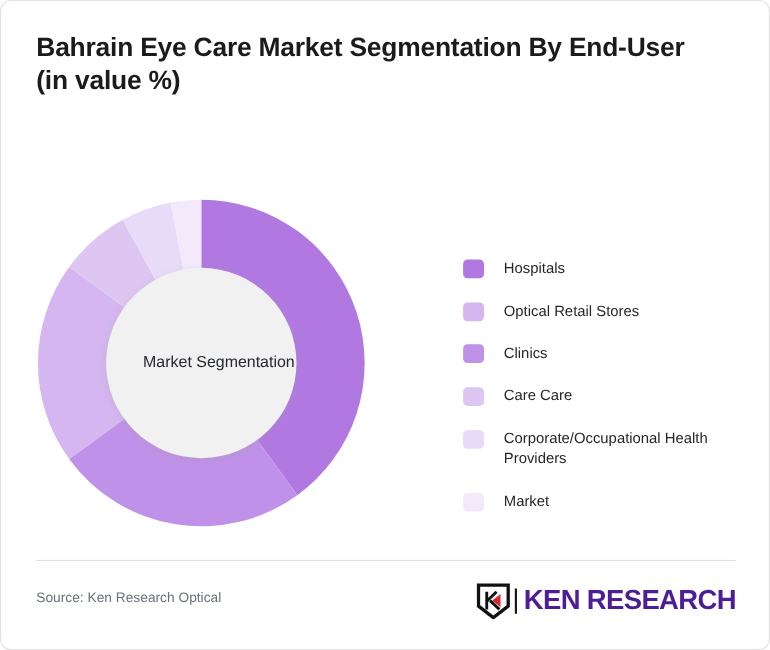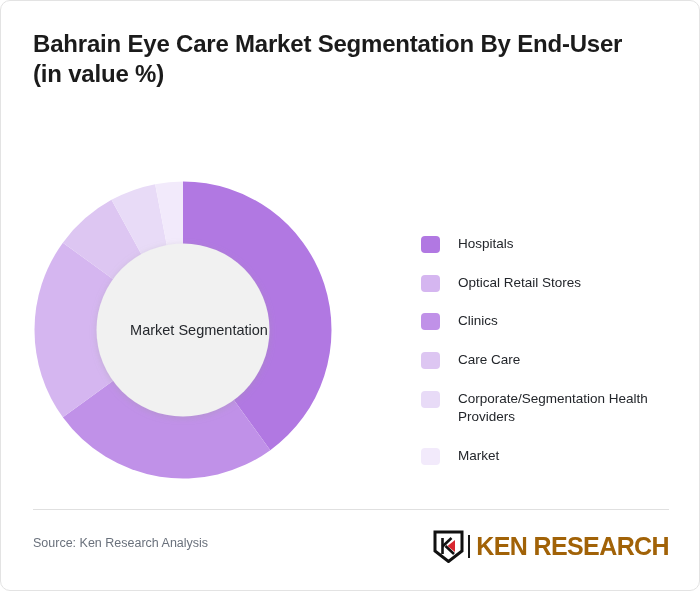--- a/index.html
+++ b/index.html
@@ -148,21 +148,21 @@
     width: 2px;
     height: 23px;
     background: #1a1a1a;
     margin: 0 6px 0 4px;
     flex: 0 0 auto;
   }
   .brand-text {
     font-size: 25px;
     font-weight: bold;
     letter-spacing: -0.6px;
-    color: #a16207;
+    color: #4c1d95;
     font-family: "Liberation Sans", sans-serif;
     white-space: nowrap;
   }
 </style>
 </head>
 <body>
 
 <div class="page">
 
   <div class="header">
@@ -203,32 +203,32 @@
         <div class="legend-item">
           <span class="legend-swatch" style="background: rgb(192, 145, 232);"></span>
           <span class="legend-label">Clinics</span>
         </div>
         <div class="legend-item">
           <span class="legend-swatch" style="background: rgb(221, 198, 242);"></span>
           <span class="legend-label">Care Care</span>
         </div>
         <div class="legend-item">
           <span class="legend-swatch" style="background: rgb(232, 219, 247);"></span>
-          <span class="legend-label">Corporate/Segmentation Health Providers</span>
+          <span class="legend-label">Corporate/Occupational Health Providers</span>
         </div>
         <div class="legend-item">
           <span class="legend-swatch" style="background: rgb(242, 234, 251);"></span>
           <span class="legend-label">Market</span>
         </div>
       </div>
   </div>
 
   <div class="divider"></div>
   <div class="footer">
-    <div class="source-text">Source: Ken Research Analysis</div>
+    <div class="source-text">Source: Ken Research Optical</div>
     <div class="brand">
       <svg class="brand-mark" viewBox="0 0 31 33">
         <path d="M2 2 H29 V21 L15.5 31.5 L2 21 Z" fill="none" stroke="#111111" stroke-width="3"></path>
         <path d="M9.5 8 V24" stroke="#111111" stroke-width="2.6" fill="none"></path>
         <path d="M9.5 16.5 L18.5 8" stroke="#111111" stroke-width="2.6" fill="none"></path>
         <path d="M12.5 16 L21 24" stroke="#111111" stroke-width="2.6" fill="none"></path>
         <path d="M22 10 L22 22 L14.5 16 Z" fill="#d8262f"></path>
       </svg>
       <div class="brand-bar"></div>
       <div class="brand-text">KEN RESEARCH</div>

